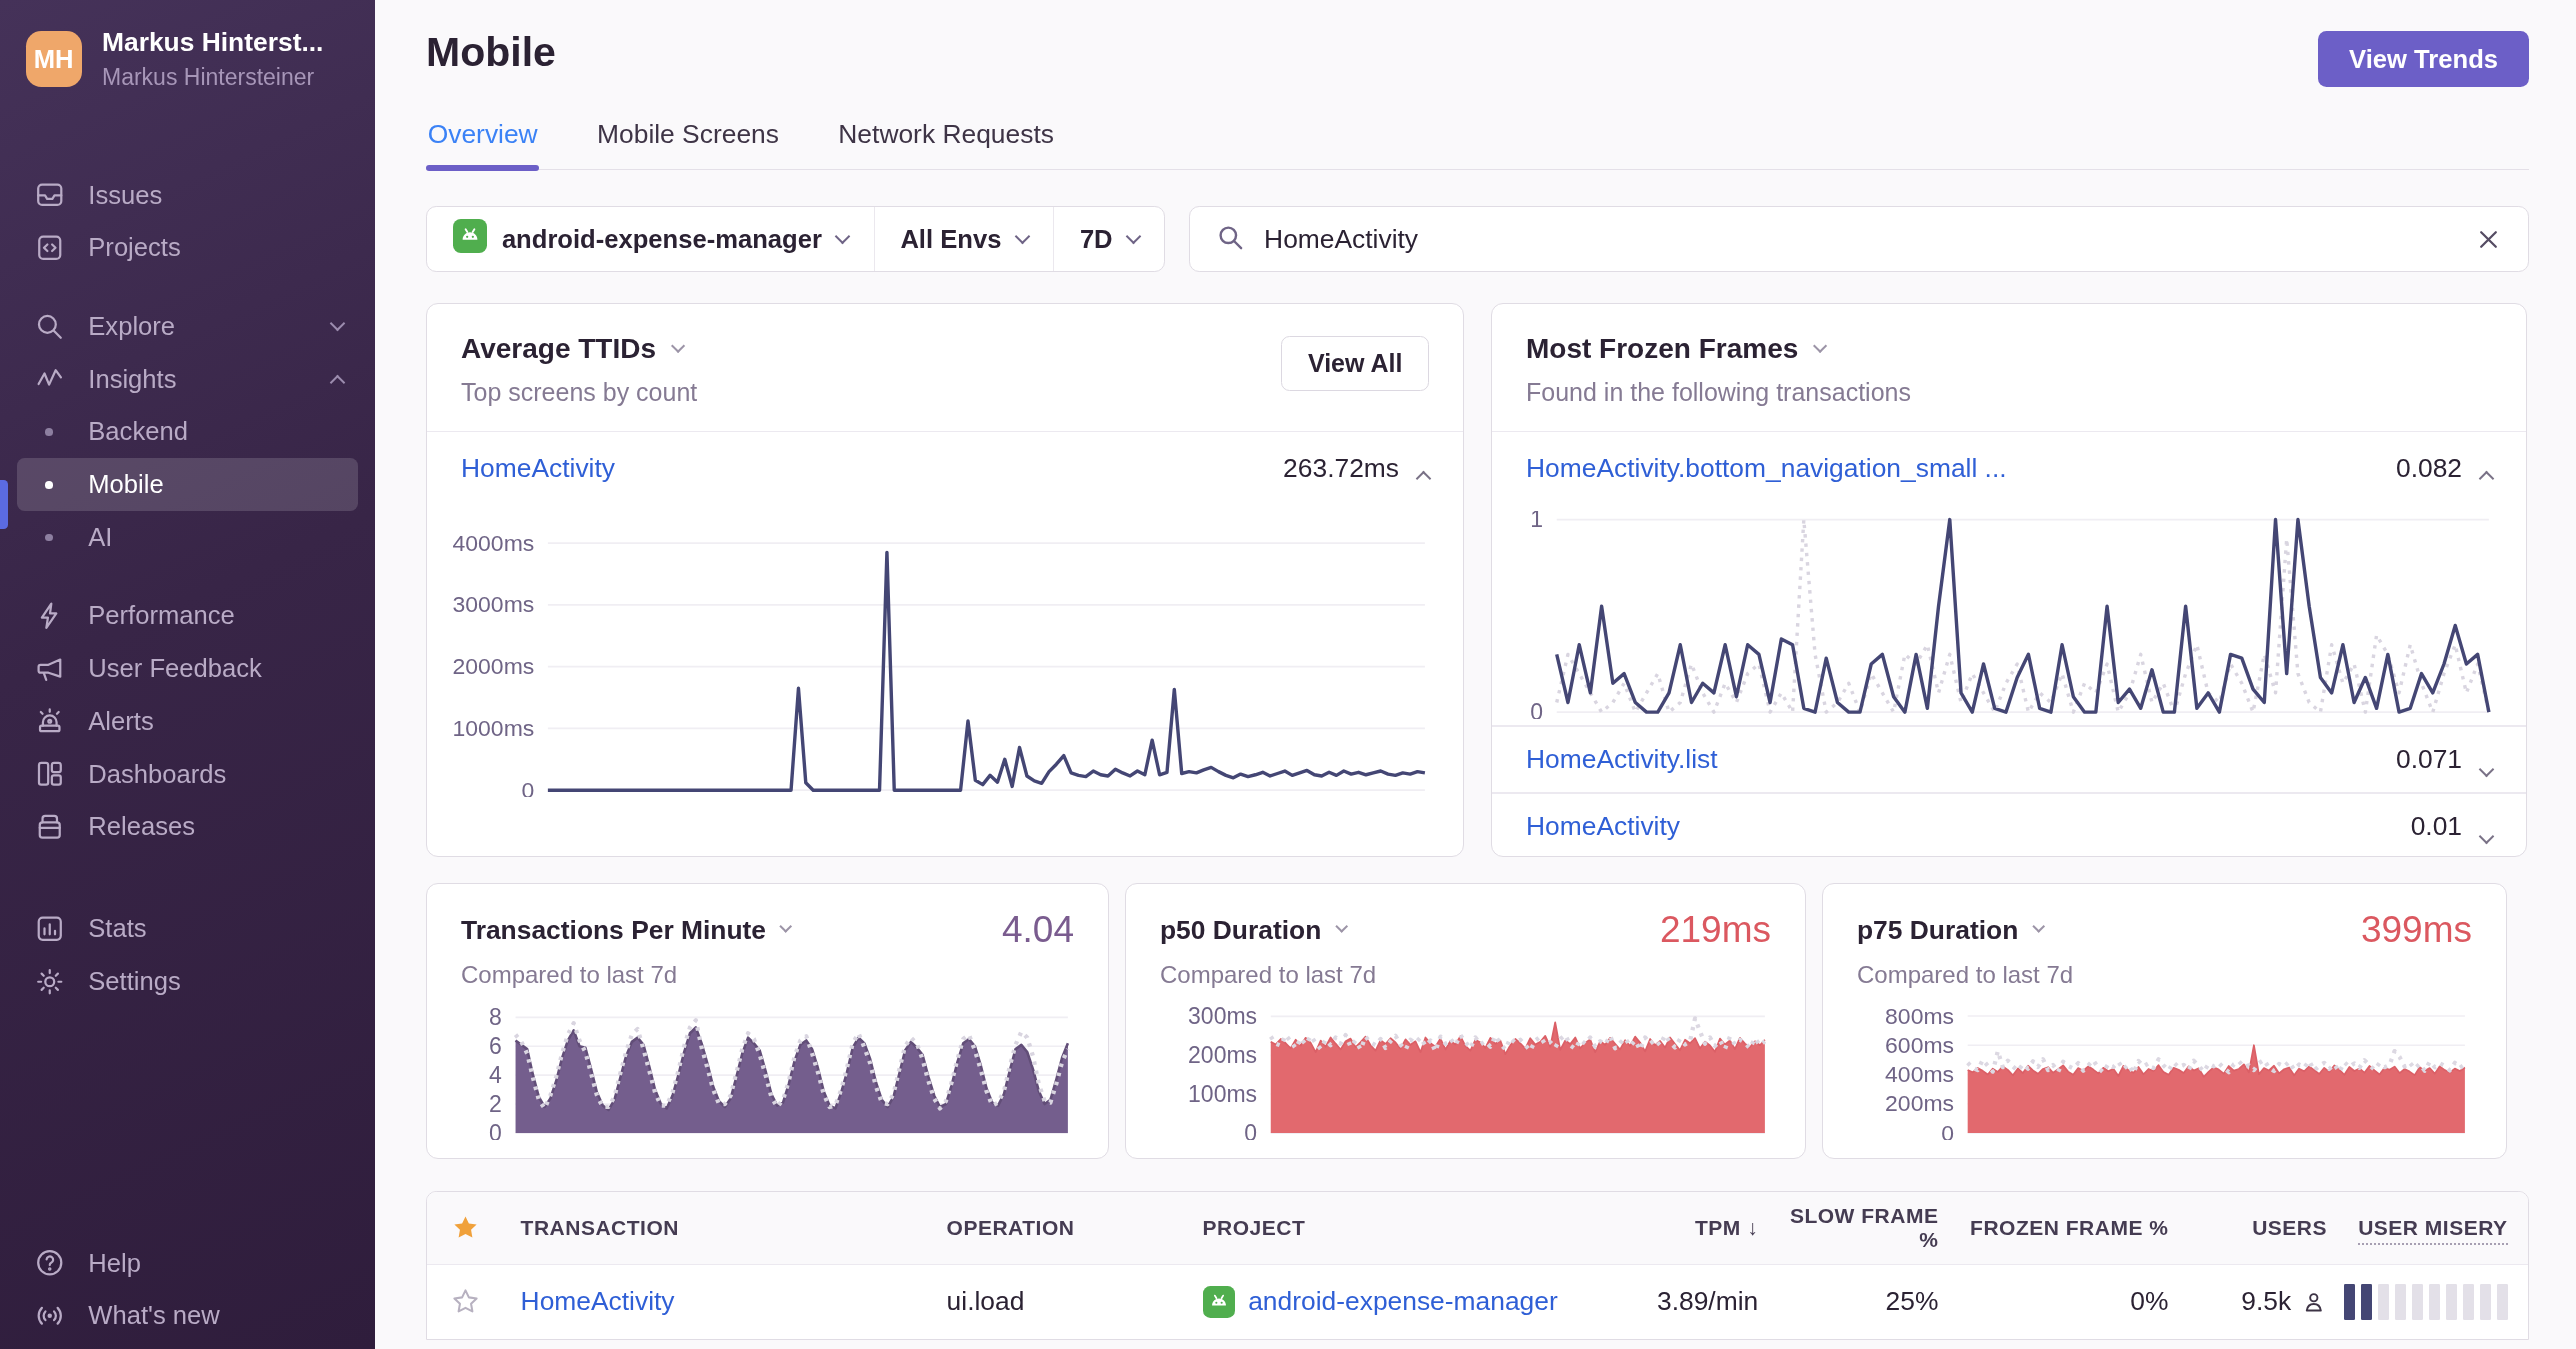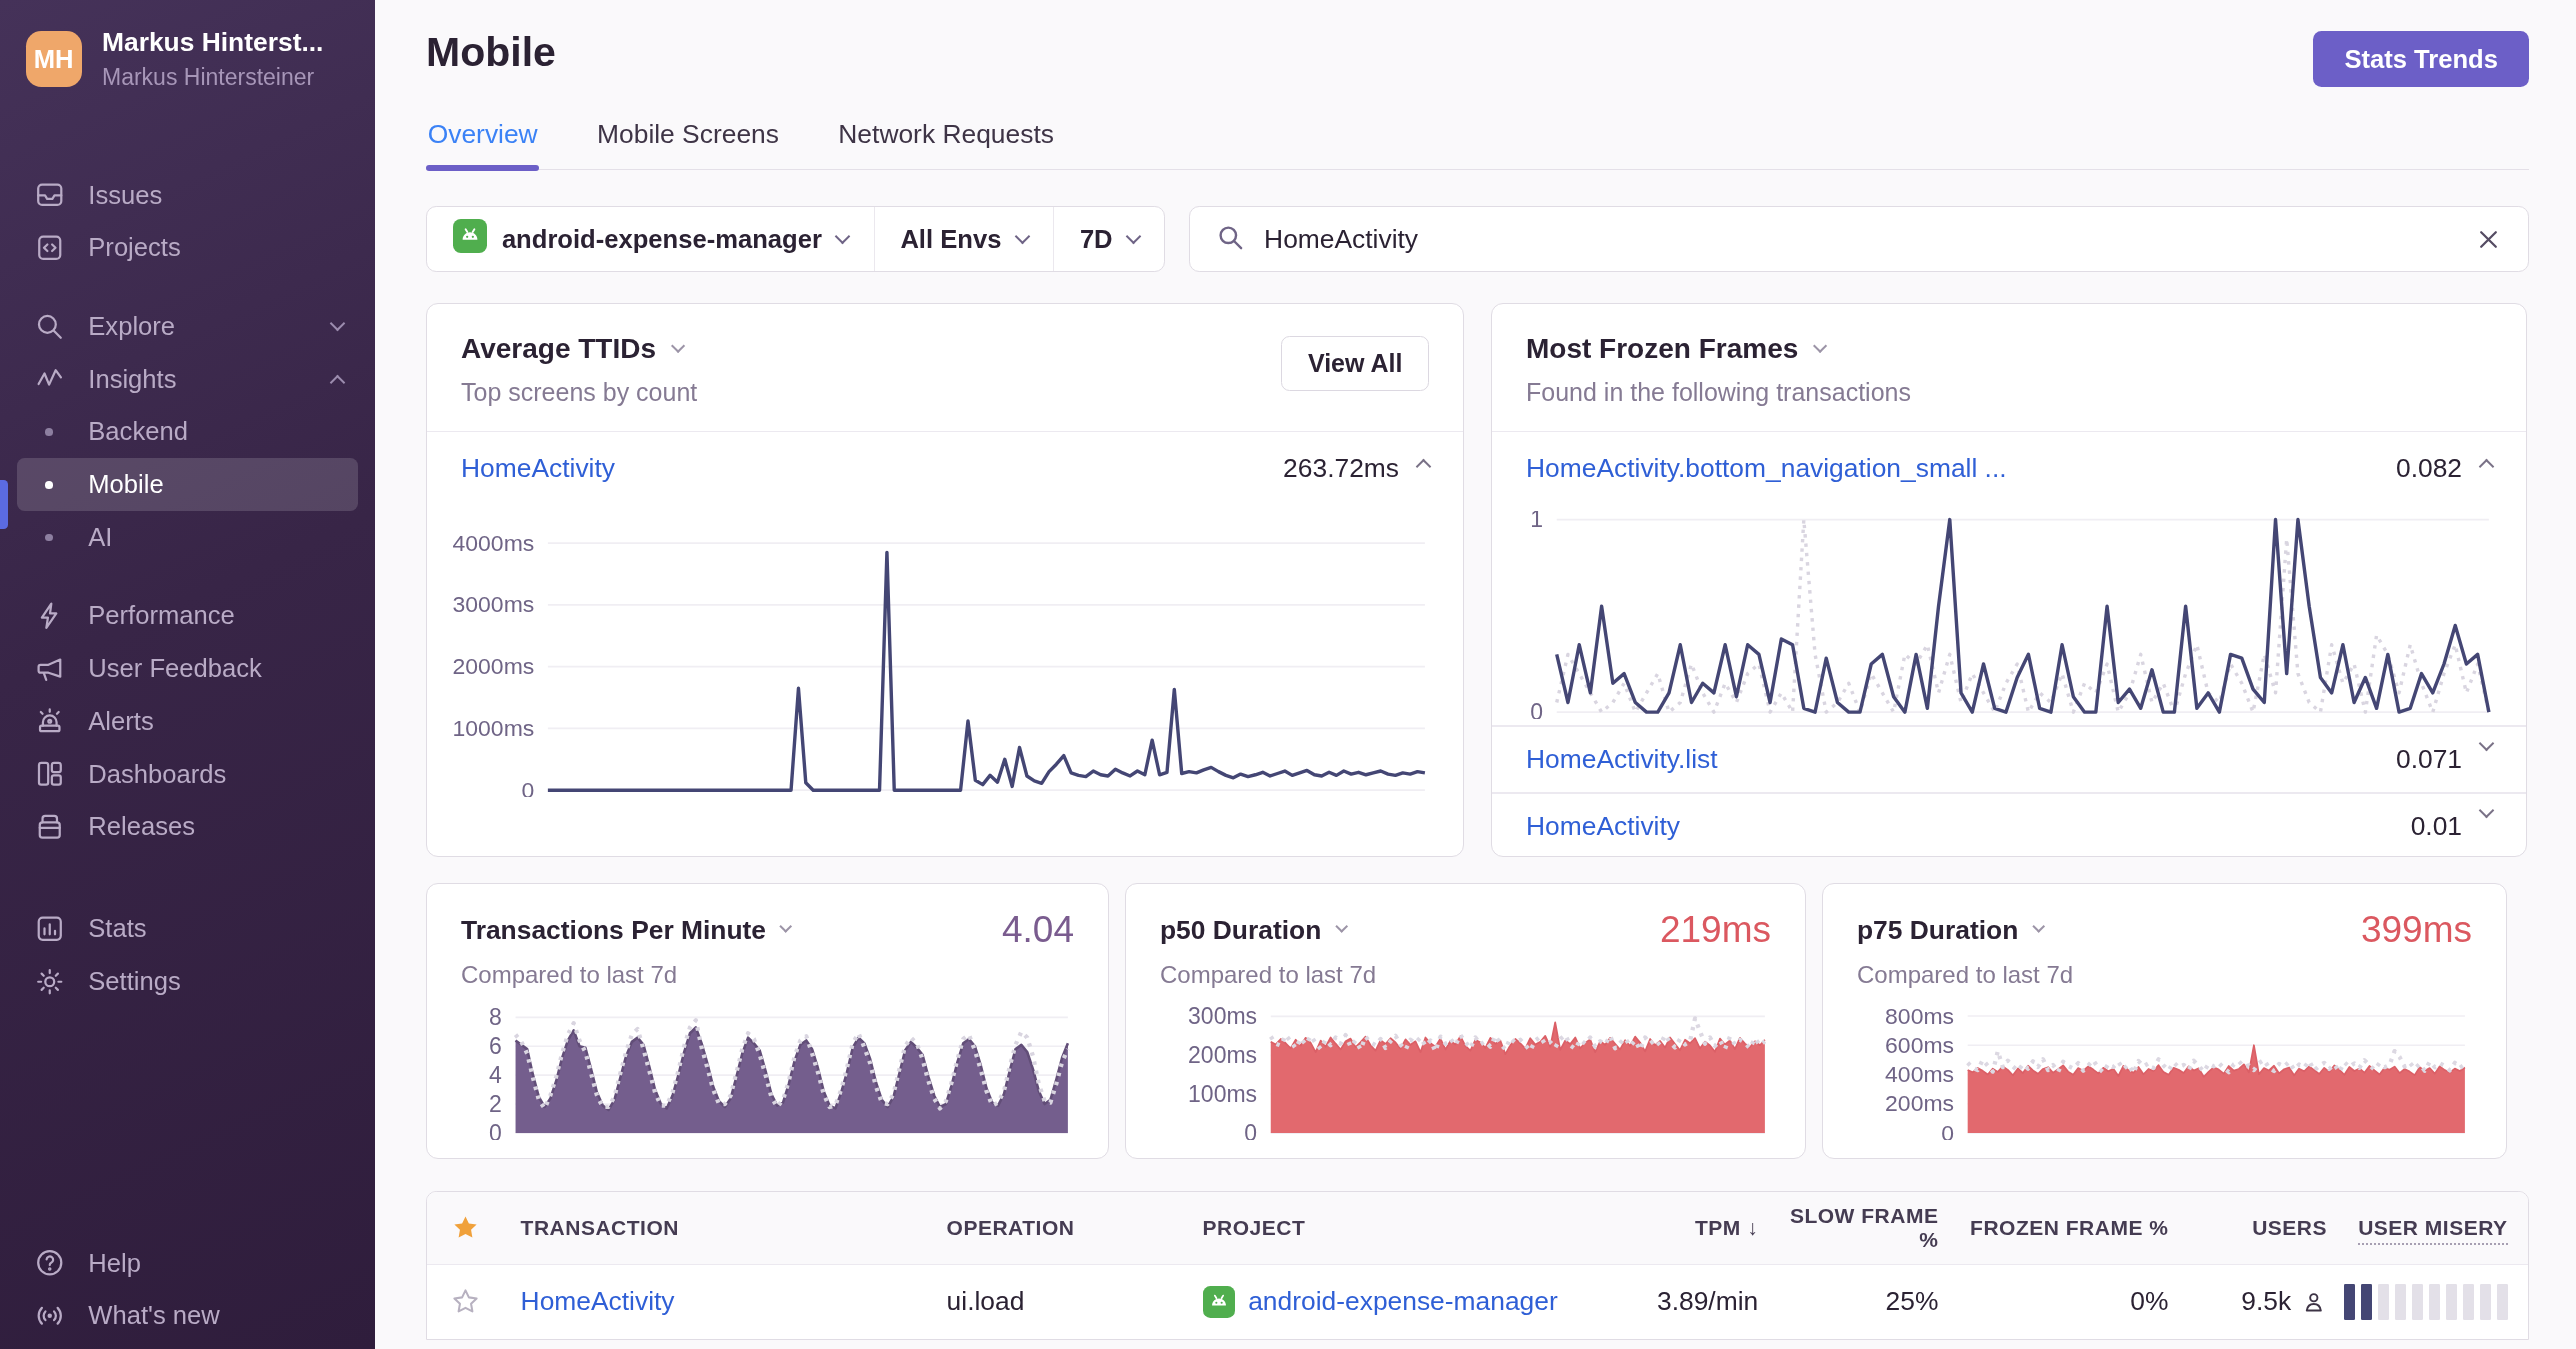--- a/index.html
+++ b/index.html
@@ -69,21 +69,21 @@
   .card-title { font-size:28px; font-weight:700; color:#2B2233; }
   .card-title-row .chv { width:10.2px; height:10.2px; border-color:#9C94A7; }
   .card-sub { margin-top:12.8px; font-size:25px; color:#857A93; }
   .view-all { position:absolute; top:32px; right:34px; height:55px; padding:0 25.6px; background:#fff;
     border:1.7px solid #DCD8E1; border-radius:8.5px; font-size:25px; font-weight:700; color:#2B2233;
     display:flex; align-items:center; cursor:pointer; }
   .divider { height:1.7px; background:#ECE9F0; flex:0 0 1.7px; }
   .metric-row { display:flex; align-items:center; padding:20.4px 34px; cursor:pointer; }
   .metric-row.small { padding:17px 34px; }
   .metric-link { font-size:26.4px; color:#2F5FD6; }
-  .metric-val { margin-left:auto; display:flex; align-items:flex-start; gap:19px; font-size:26.4px; color:#2B2233; }
+  .metric-val { margin-left:auto; display:flex; align-items:flex-end; gap:19px; font-size:26.4px; color:#2B2233; }
   .metric-val .chv { border-color:#7A7287; width:11px; height:11px; }
   #chart-ttid   { height:281px; margin:12px 31px 0 17px; }
   #chart-frozen { height:220px; margin:6.8px 31px 3.4px 17px; }
 
   .grid-mid { display:grid; grid-template-columns:683px 681px 685px; gap:16px; margin-top:25.6px; }
   .card.mini { height:276px; padding:25.6px 34px; }
   .mini-title-row { display:flex; align-items:center; gap:15.3px; }
   .mini-title { font-size:26.4px; font-weight:700; color:#2B2233; }
   .mini-title-row .chv { width:9.4px; height:9.4px; border-color:#9C94A7; }
   .mini-value { margin-left:auto; font-size:37px; }
@@ -277,21 +277,21 @@
             </svg>
           </span>
           <span>What's new</span>
         </div>
       </div>
   <div class="edge-pill" style="top: 480px;"></div>
     </aside>
 
   <main class="main">
     <h1 class="page-title">Mobile</h1>
-    <button class="view-trends">Stats Trends</button>
+    <button class="view-trends">View Trends</button>
 
     <div class="tabs">
       <div class="tab active">Overview</div>
       <div class="tab">Mobile Screens</div>
       <div class="tab">Network Requests</div>
     </div>
 
     <div class="filters">
       <div class="page-filter">
         <div class="pf-seg">

